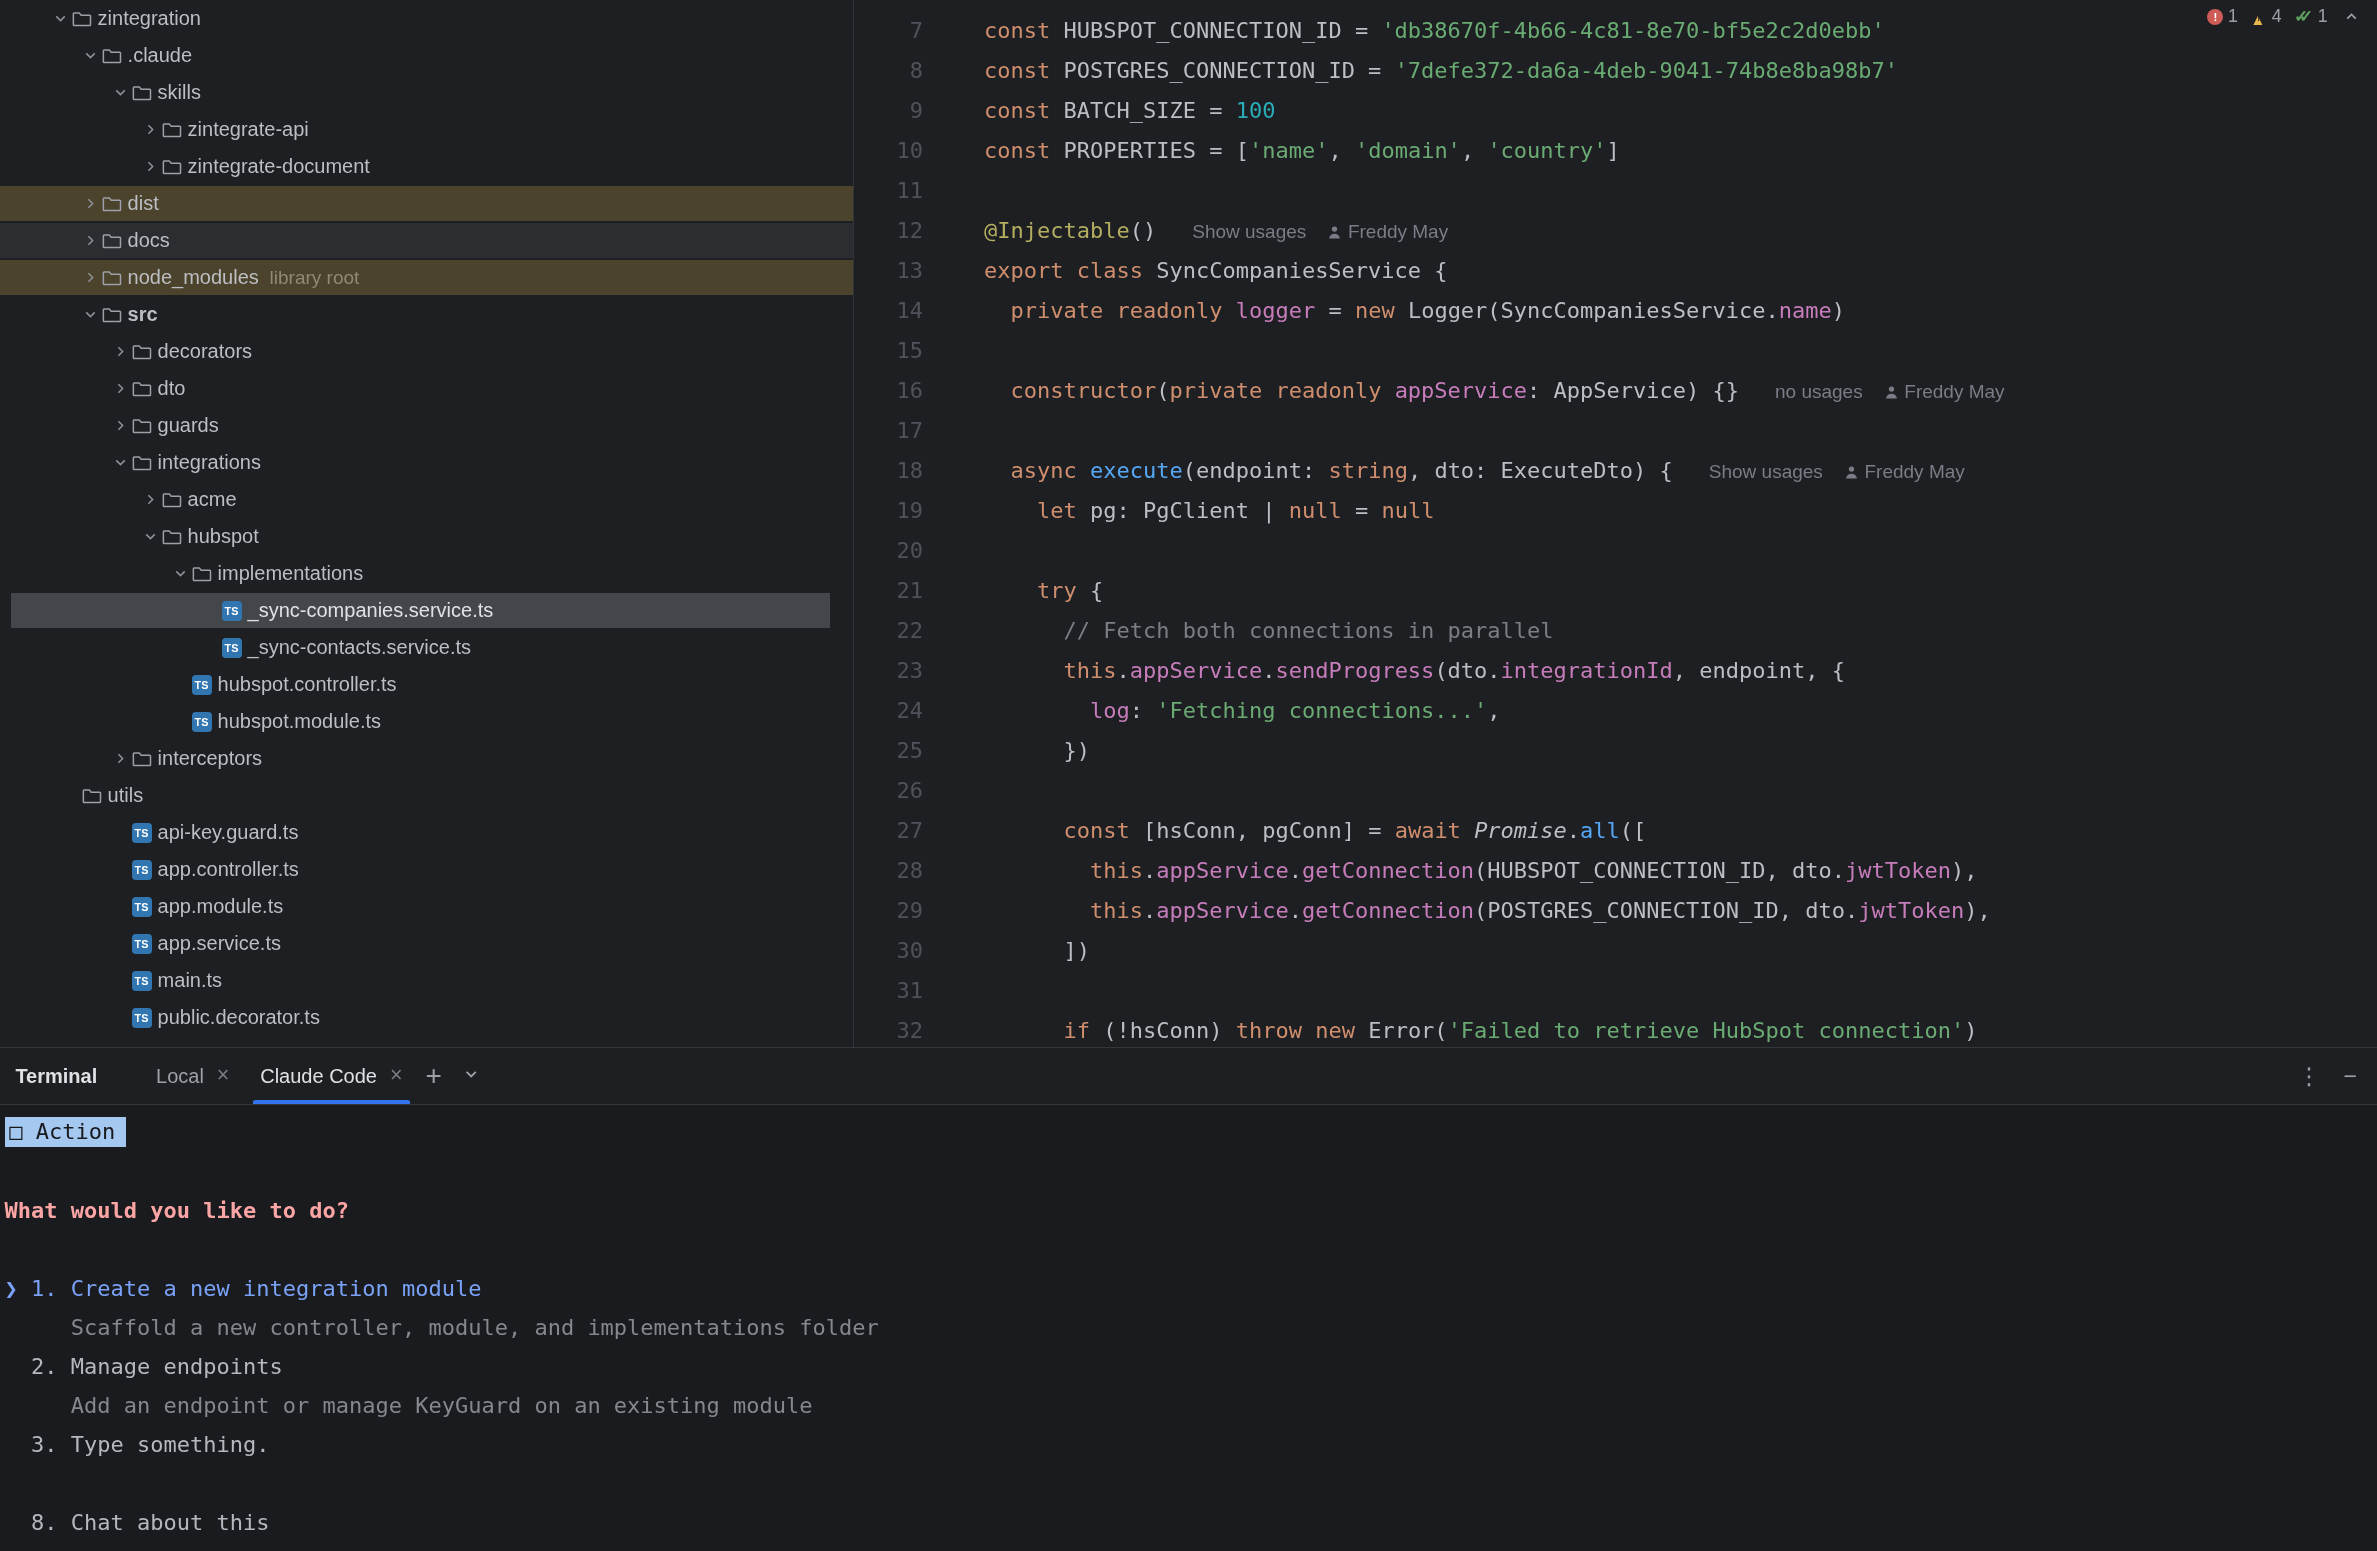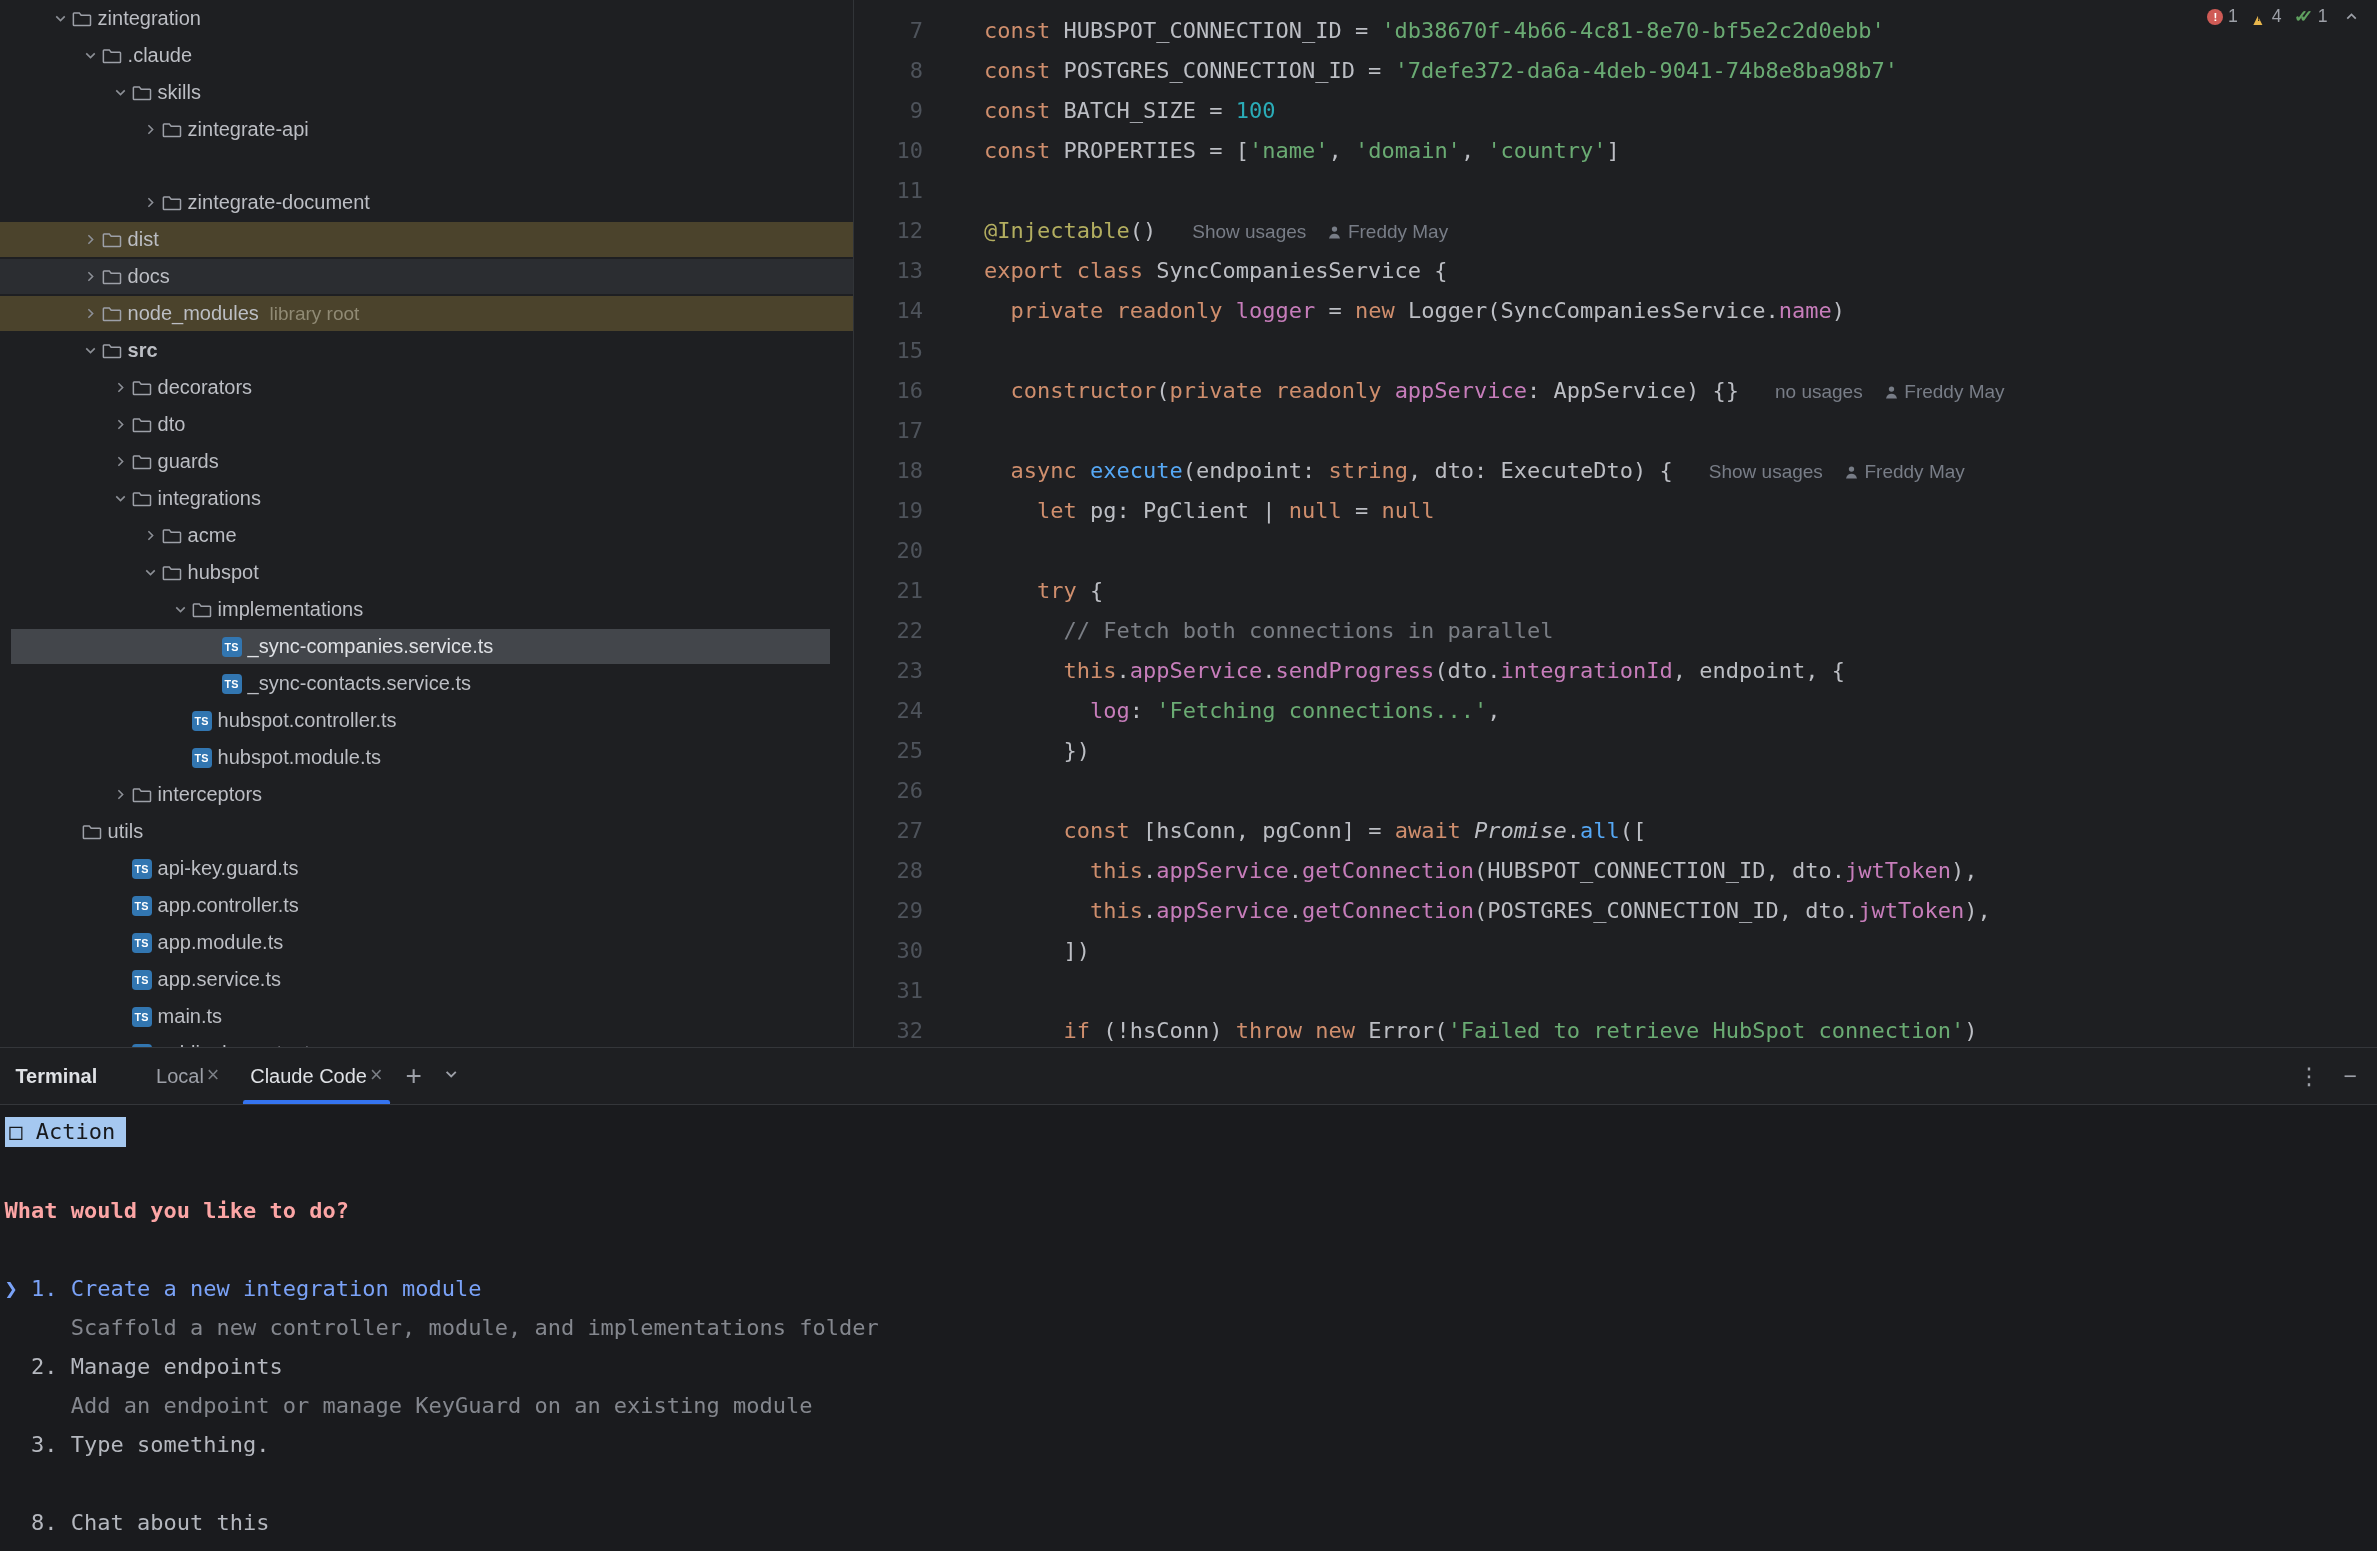--- a/index.html
+++ b/index.html
@@ -64,21 +64,21 @@
   .ok-checks { color:#5fa15f; font-weight:bold; font-size:17px; letter-spacing:-9.2px; padding-right:9.2px; }
   .insp-collapse { margin-left:3.1px; display:flex; align-items:center; }
 
   
   .terminal { position:absolute; left:0; top:1047px; right:0; bottom:0; background:#1a1b1e; }
   .term-header { height:58px; background:#1e1f22; border-top:0.8px solid #34363a; border-bottom:0.8px solid #34363a;
                  display:flex; align-items:stretch; }
   .term-title { display:flex; align-items:center; color:#dfe1e5; font-size:20px; font-weight:bold;
                 padding:0 15.4px; margin-right:28px; }
   .term-tabs { display:flex; align-items:stretch; }
-  .term-tab { position:relative; display:flex; align-items:center; gap:3px; padding:0 15.4px;
+  .term-tab { position:relative; display:flex; align-items:center; gap:13px; padding:0 15.4px;
               color:#9da0a8; font-size:20px; cursor:default; }
   .term-tab.active { color:#dfe1e5; }
   .term-tab.active .tab-underline { position:absolute; left:7.7px; right:7.7px; bottom:0; height:3.8px;
                                     background:#3574f0; border-radius:2.3px 2.3px 0 0; }
   .tab-close { color:#7a7e85; font-size:21.5px; line-height:21.5px; }
   .term-actions { display:flex; align-items:center; gap:20px; margin-left:7.7px; color:#9da0a8; }
   .term-plus { font-size:28px; line-height:28px; }
   .term-head-right { margin-left:auto; display:flex; align-items:center; gap:23px; margin-right:20px;
                      color:#9da0a8; }
   .kebab { font-size:23px; }
@@ -145,21 +145,21 @@
             <polyline points="4,6 8,10 12,6" fill="none" stroke="#8c8f96" stroke-width="1.5"></polyline>
           </svg>
         </span>
         <span class="t-icon">
           <svg width="20" height="20" viewBox="0 0 16 16">
             <path d="M1.7 3.1h4.1l1.5 1.9h6.9c.3 0 .6.3.6.6v7c0 .3-.3.6-.6.6H1.7c-.3 0-.6-.3-.6-.6V3.7c0-.3.3-.6.6-.6z" fill="none" stroke="#9da0a8" stroke-width="1.2"></path>
           </svg>
         </span>
         <span class="t-label">zintegrate-api</span>
       </div>
-      <div class="tree-row" style="padding-left: 140px; margin-top: 36px;">
+      <div class="tree-row" style="padding-left: 140px;">
         <span class="chev right">
           <svg width="17" height="17" viewBox="0 0 16 16">
             <polyline points="4,6 8,10 12,6" fill="none" stroke="#8c8f96" stroke-width="1.5"></polyline>
           </svg>
         </span>
         <span class="t-icon">
           <svg width="20" height="20" viewBox="0 0 16 16">
             <path d="M1.7 3.1h4.1l1.5 1.9h6.9c.3 0 .6.3.6.6v7c0 .3-.3.6-.6.6H1.7c-.3 0-.6-.3-.6-.6V3.7c0-.3.3-.6.6-.6z" fill="none" stroke="#9da0a8" stroke-width="1.2"></path>
           </svg>
         </span>

